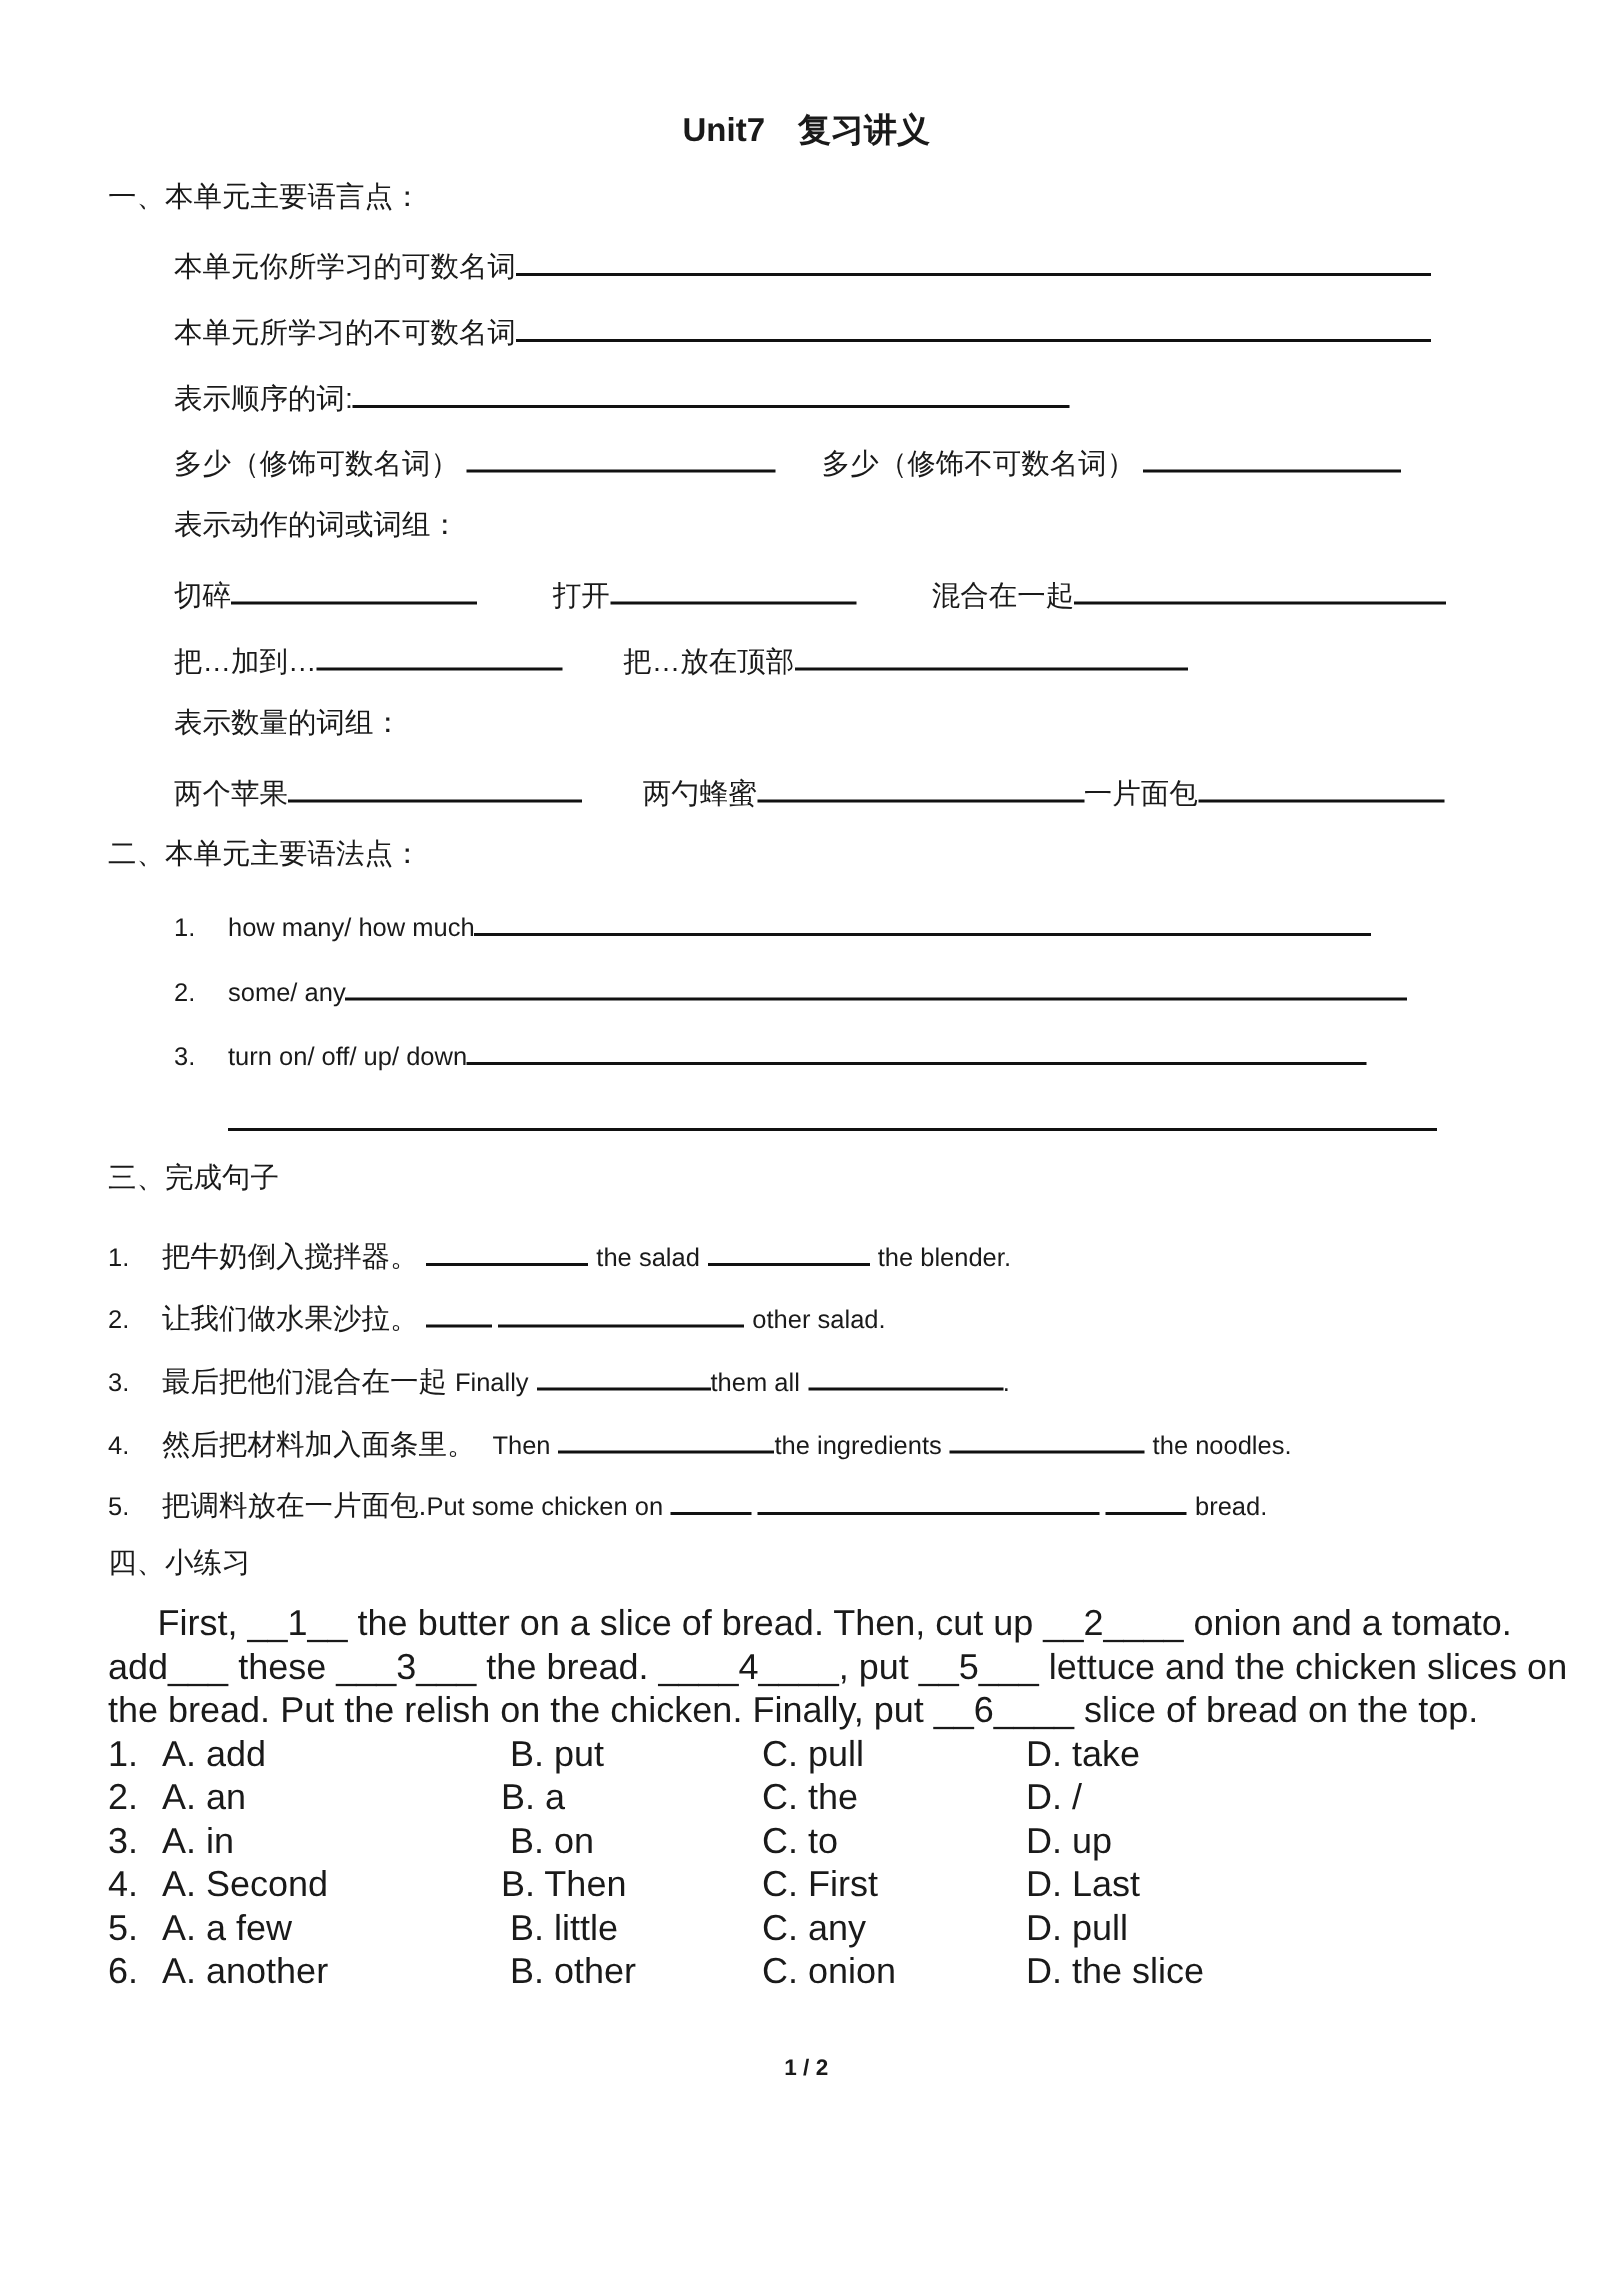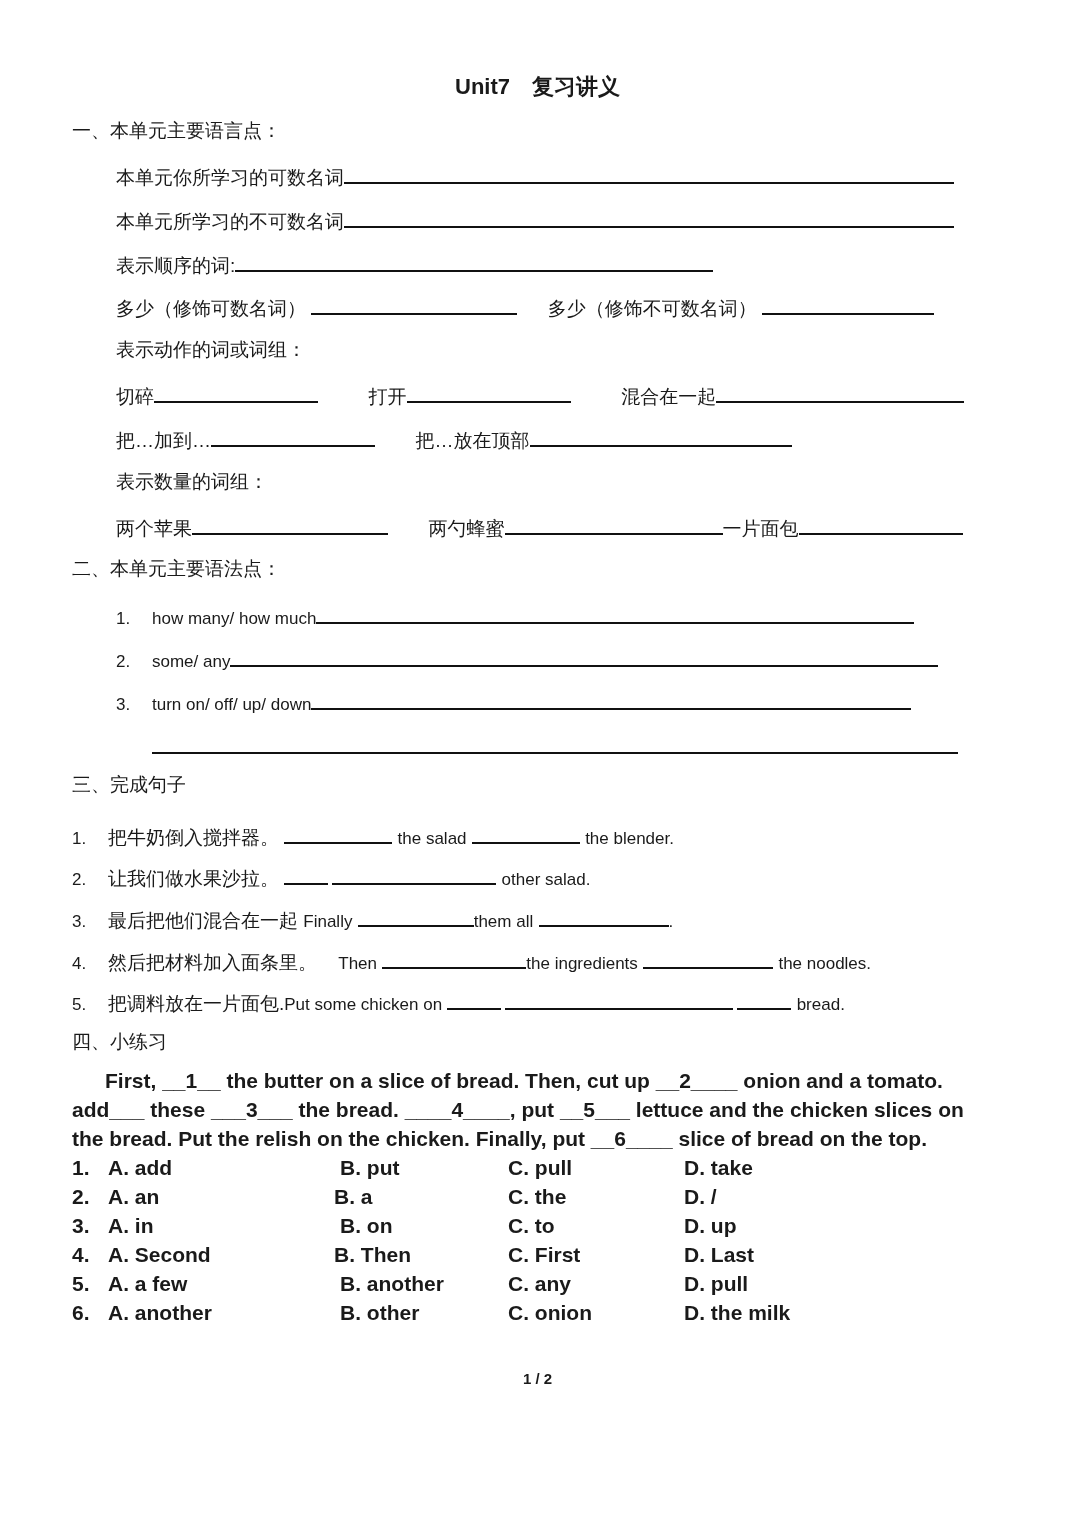--- a/index.html
+++ b/index.html
@@ -4,21 +4,21 @@
 <style>
   html, body { margin: 0; padding: 0; background: #ffffff; }
   body { width: 1075px; height: 1518px; position: relative; overflow: hidden;
          font-family: "Liberation Sans", "DejaVu Sans", sans-serif; color: #1a1a1a; }
   .abs { position: absolute; white-space: nowrap; }
   .title { left: 0; width: 1075px; top: 72px; text-align: center; font-size: 22px; font-weight: bold; }
   .sec { font-size: 19px; left: 72px; }
   .line { font-size: 19px; }
   .u { display: inline-block; border-bottom: 2px solid #111; height: 20px; vertical-align: baseline; }
   .en { font-size: 17px; }
-  .big { font-size: 21px; font-weight: bold; }
+  .big { font-size: 24px; }
   .pnum { left: 0; width: 1075px; text-align: center; top: 1370px; font-size: 15px; font-weight: bold; }
 </style>
 </head>
 <body>
 
 <div class="abs title">Unit7　复习讲义</div>
 
 <div class="abs sec" style="top:118px">一、本单元主要语言点：</div>
 
 <div class="abs line" style="left:116px; top:162px">
@@ -86,21 +86,21 @@
   <span class="en">other salad.</span>
 </div>
 <div class="abs line" style="left:72px; top:905px">
   <span class="en" style="display:inline-block;width:36px">3.</span><span>最后把他们混合在一起</span>
   <span class="en">Finally</span>
   <span class="u" style="width:116px"></span><span class="en">them all</span>
   <span class="u" style="width:130px"></span><span class="en">.</span>
 </div>
 <div class="abs line" style="left:72px; top:947px">
   <span class="en" style="display:inline-block;width:36px">4.</span><span>然后把材料加入面条里。</span>
-  <span class="en" style="margin-left:16px">Then</span>
+  <span class="en" style="margin-left:6px">Then</span>
   <span class="u" style="width:144px"></span><span class="en">the ingredients</span>
   <span class="u" style="width:130px"></span>
   <span class="en">the noodles.</span>
 </div>
 <div class="abs line" style="left:72px; top:988px">
   <span class="en" style="display:inline-block;width:36px">5.</span><span>把调料放在一片面包.</span><span class="en">Put some chicken on</span>
   <span class="u" style="width:54px"></span><span class="u" style="width:228px;margin-left:4px"></span><span class="u" style="width:54px;margin-left:4px"></span>
   <span class="en">bread.</span>
 </div>
 
@@ -133,25 +133,25 @@
 <div class="abs big" style="left:72px; top:1243px; width:900px">
   <span class="abs" style="left:0">4.</span>
   <span class="abs" style="left:36px">A. Second</span>
   <span class="abs" style="left:262px">B. Then</span>
   <span class="abs" style="left:436px">C. First</span>
   <span class="abs" style="left:612px">D. Last</span>
 </div>
 <div class="abs big" style="left:72px; top:1272px; width:900px">
   <span class="abs" style="left:0">5.</span>
   <span class="abs" style="left:36px">A. a few</span>
-  <span class="abs" style="left:268px">B. another</span>
+  <span class="abs" style="left:268px">B. little</span>
   <span class="abs" style="left:436px">C. any</span>
   <span class="abs" style="left:612px">D. pull</span>
 </div>
 <div class="abs big" style="left:72px; top:1301px; width:900px">
   <span class="abs" style="left:0">6.</span>
   <span class="abs" style="left:36px">A. another</span>
   <span class="abs" style="left:268px">B. other</span>
   <span class="abs" style="left:436px">C. onion</span>
-  <span class="abs" style="left:612px">D. the milk</span>
+  <span class="abs" style="left:612px">D. the slice</span>
 </div>
 
 <div class="abs pnum">1 / 2</div>
 
 </body></html>

